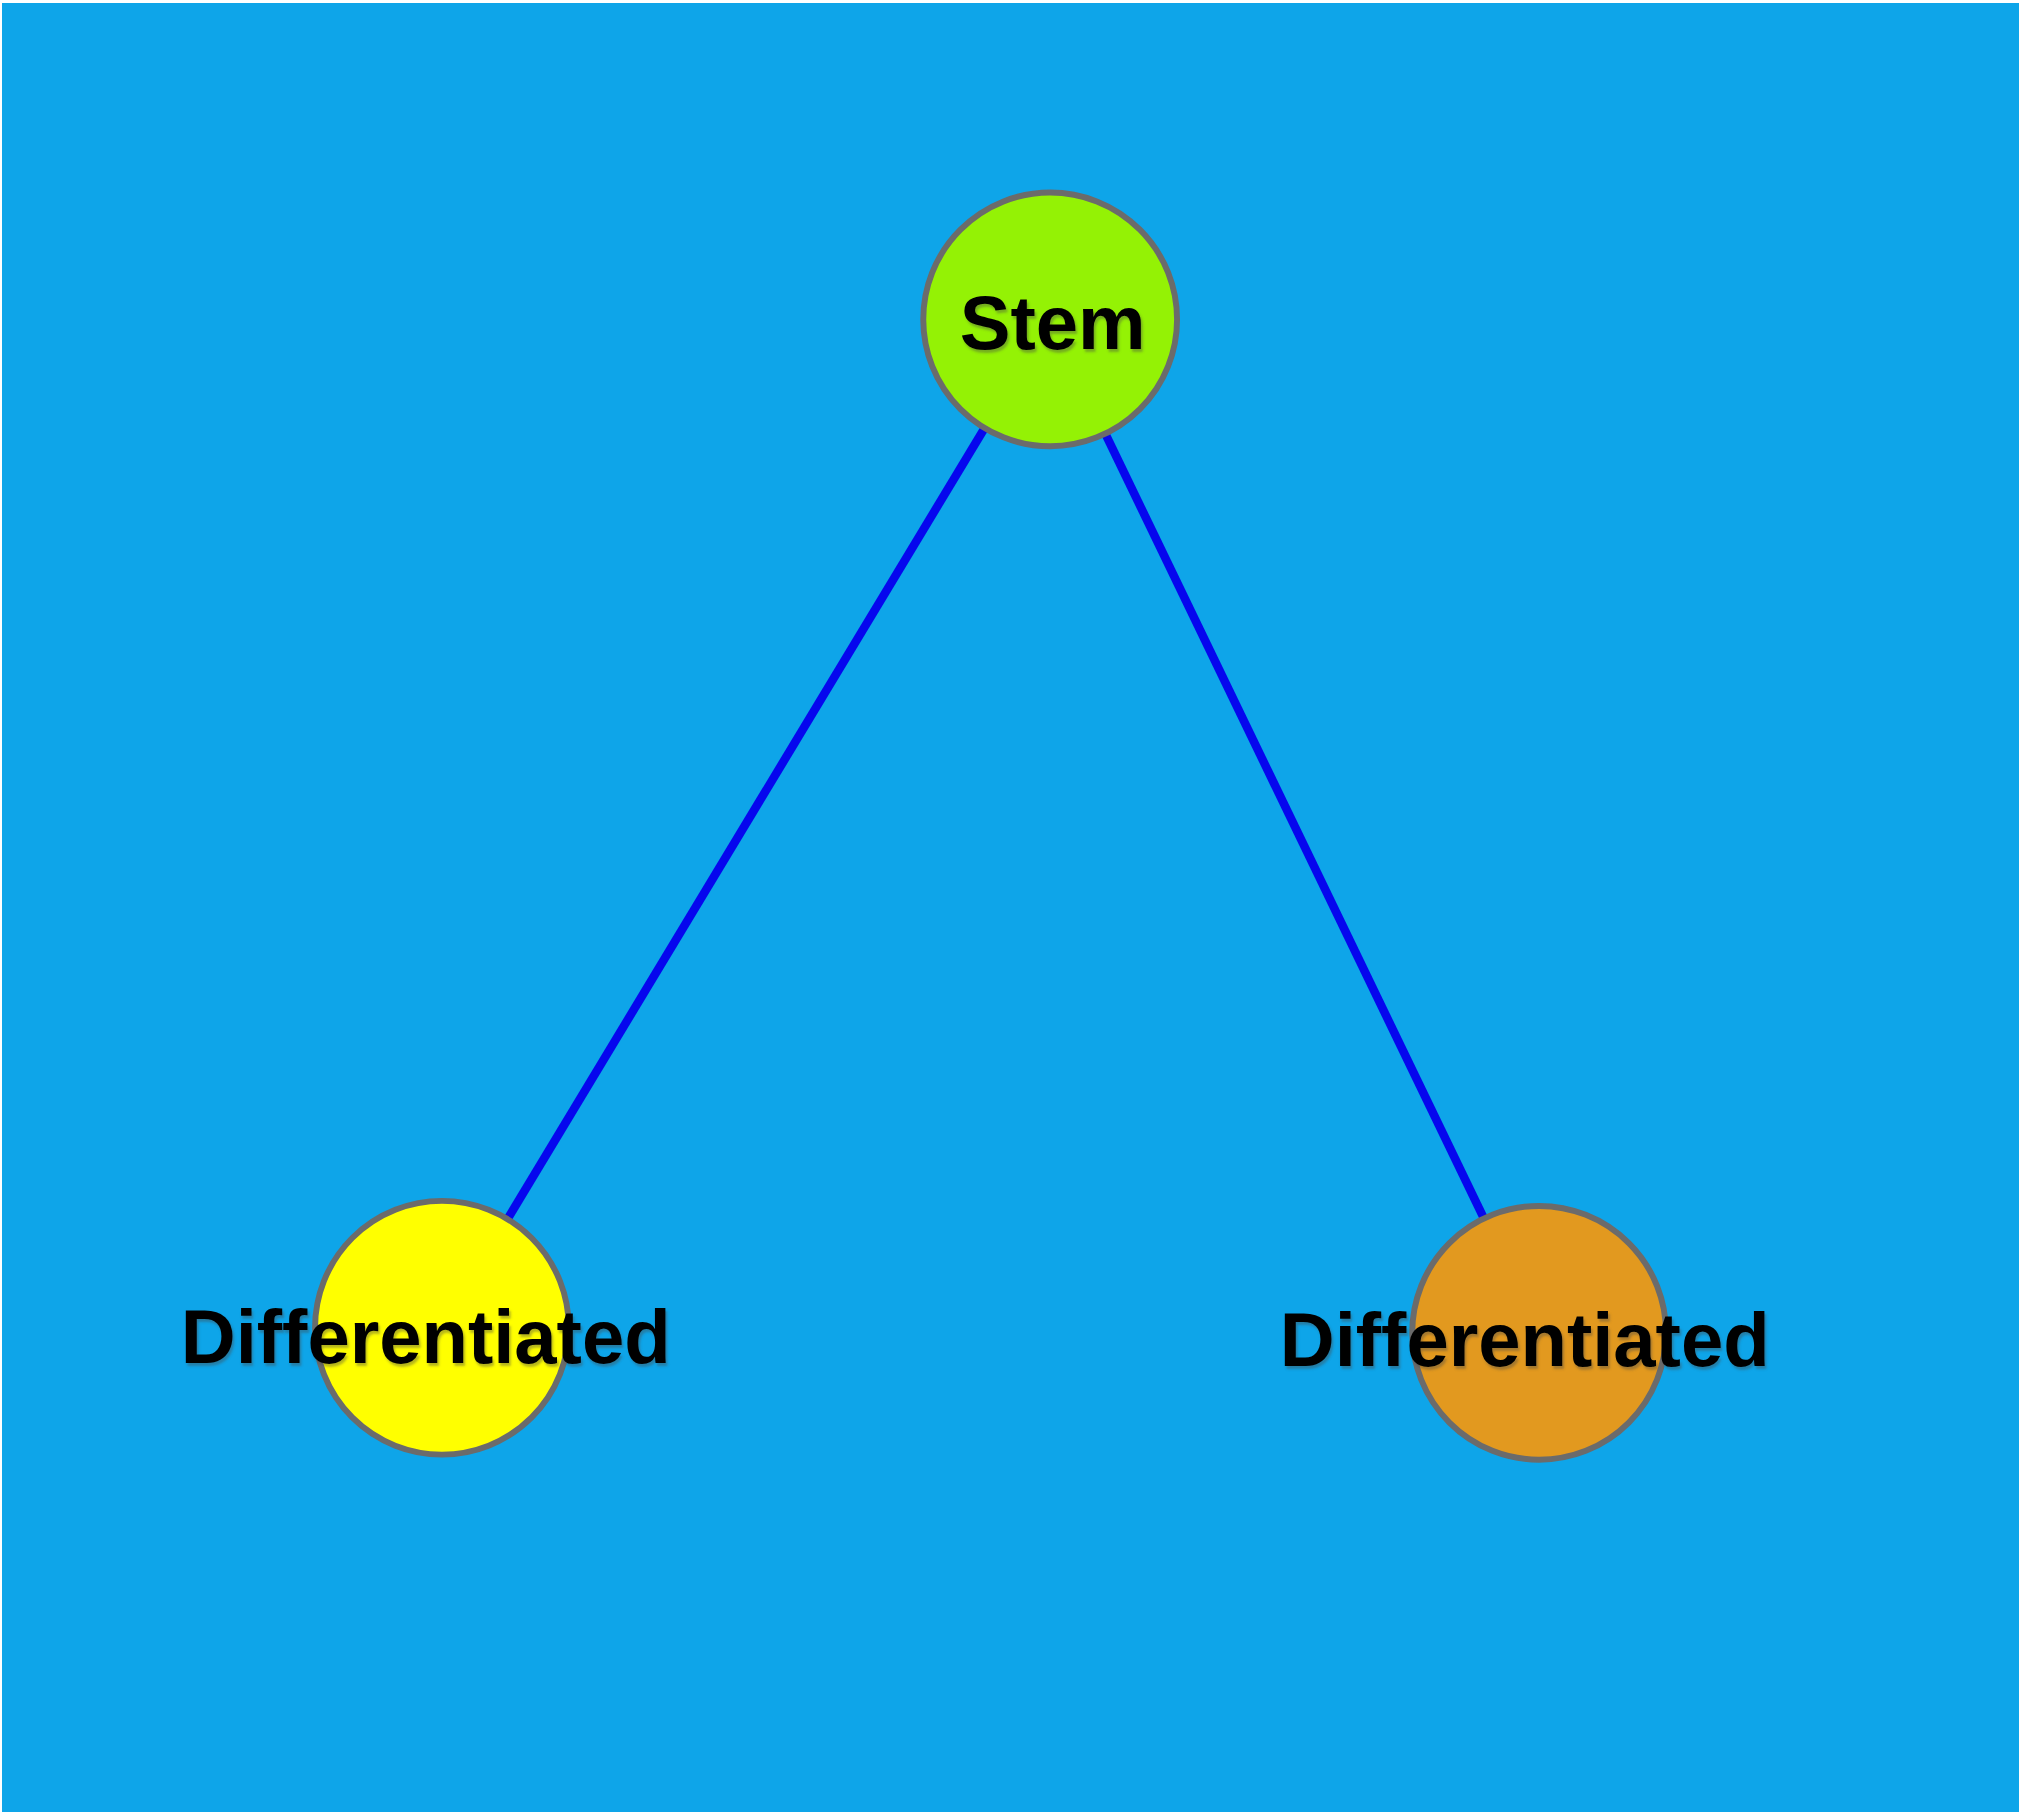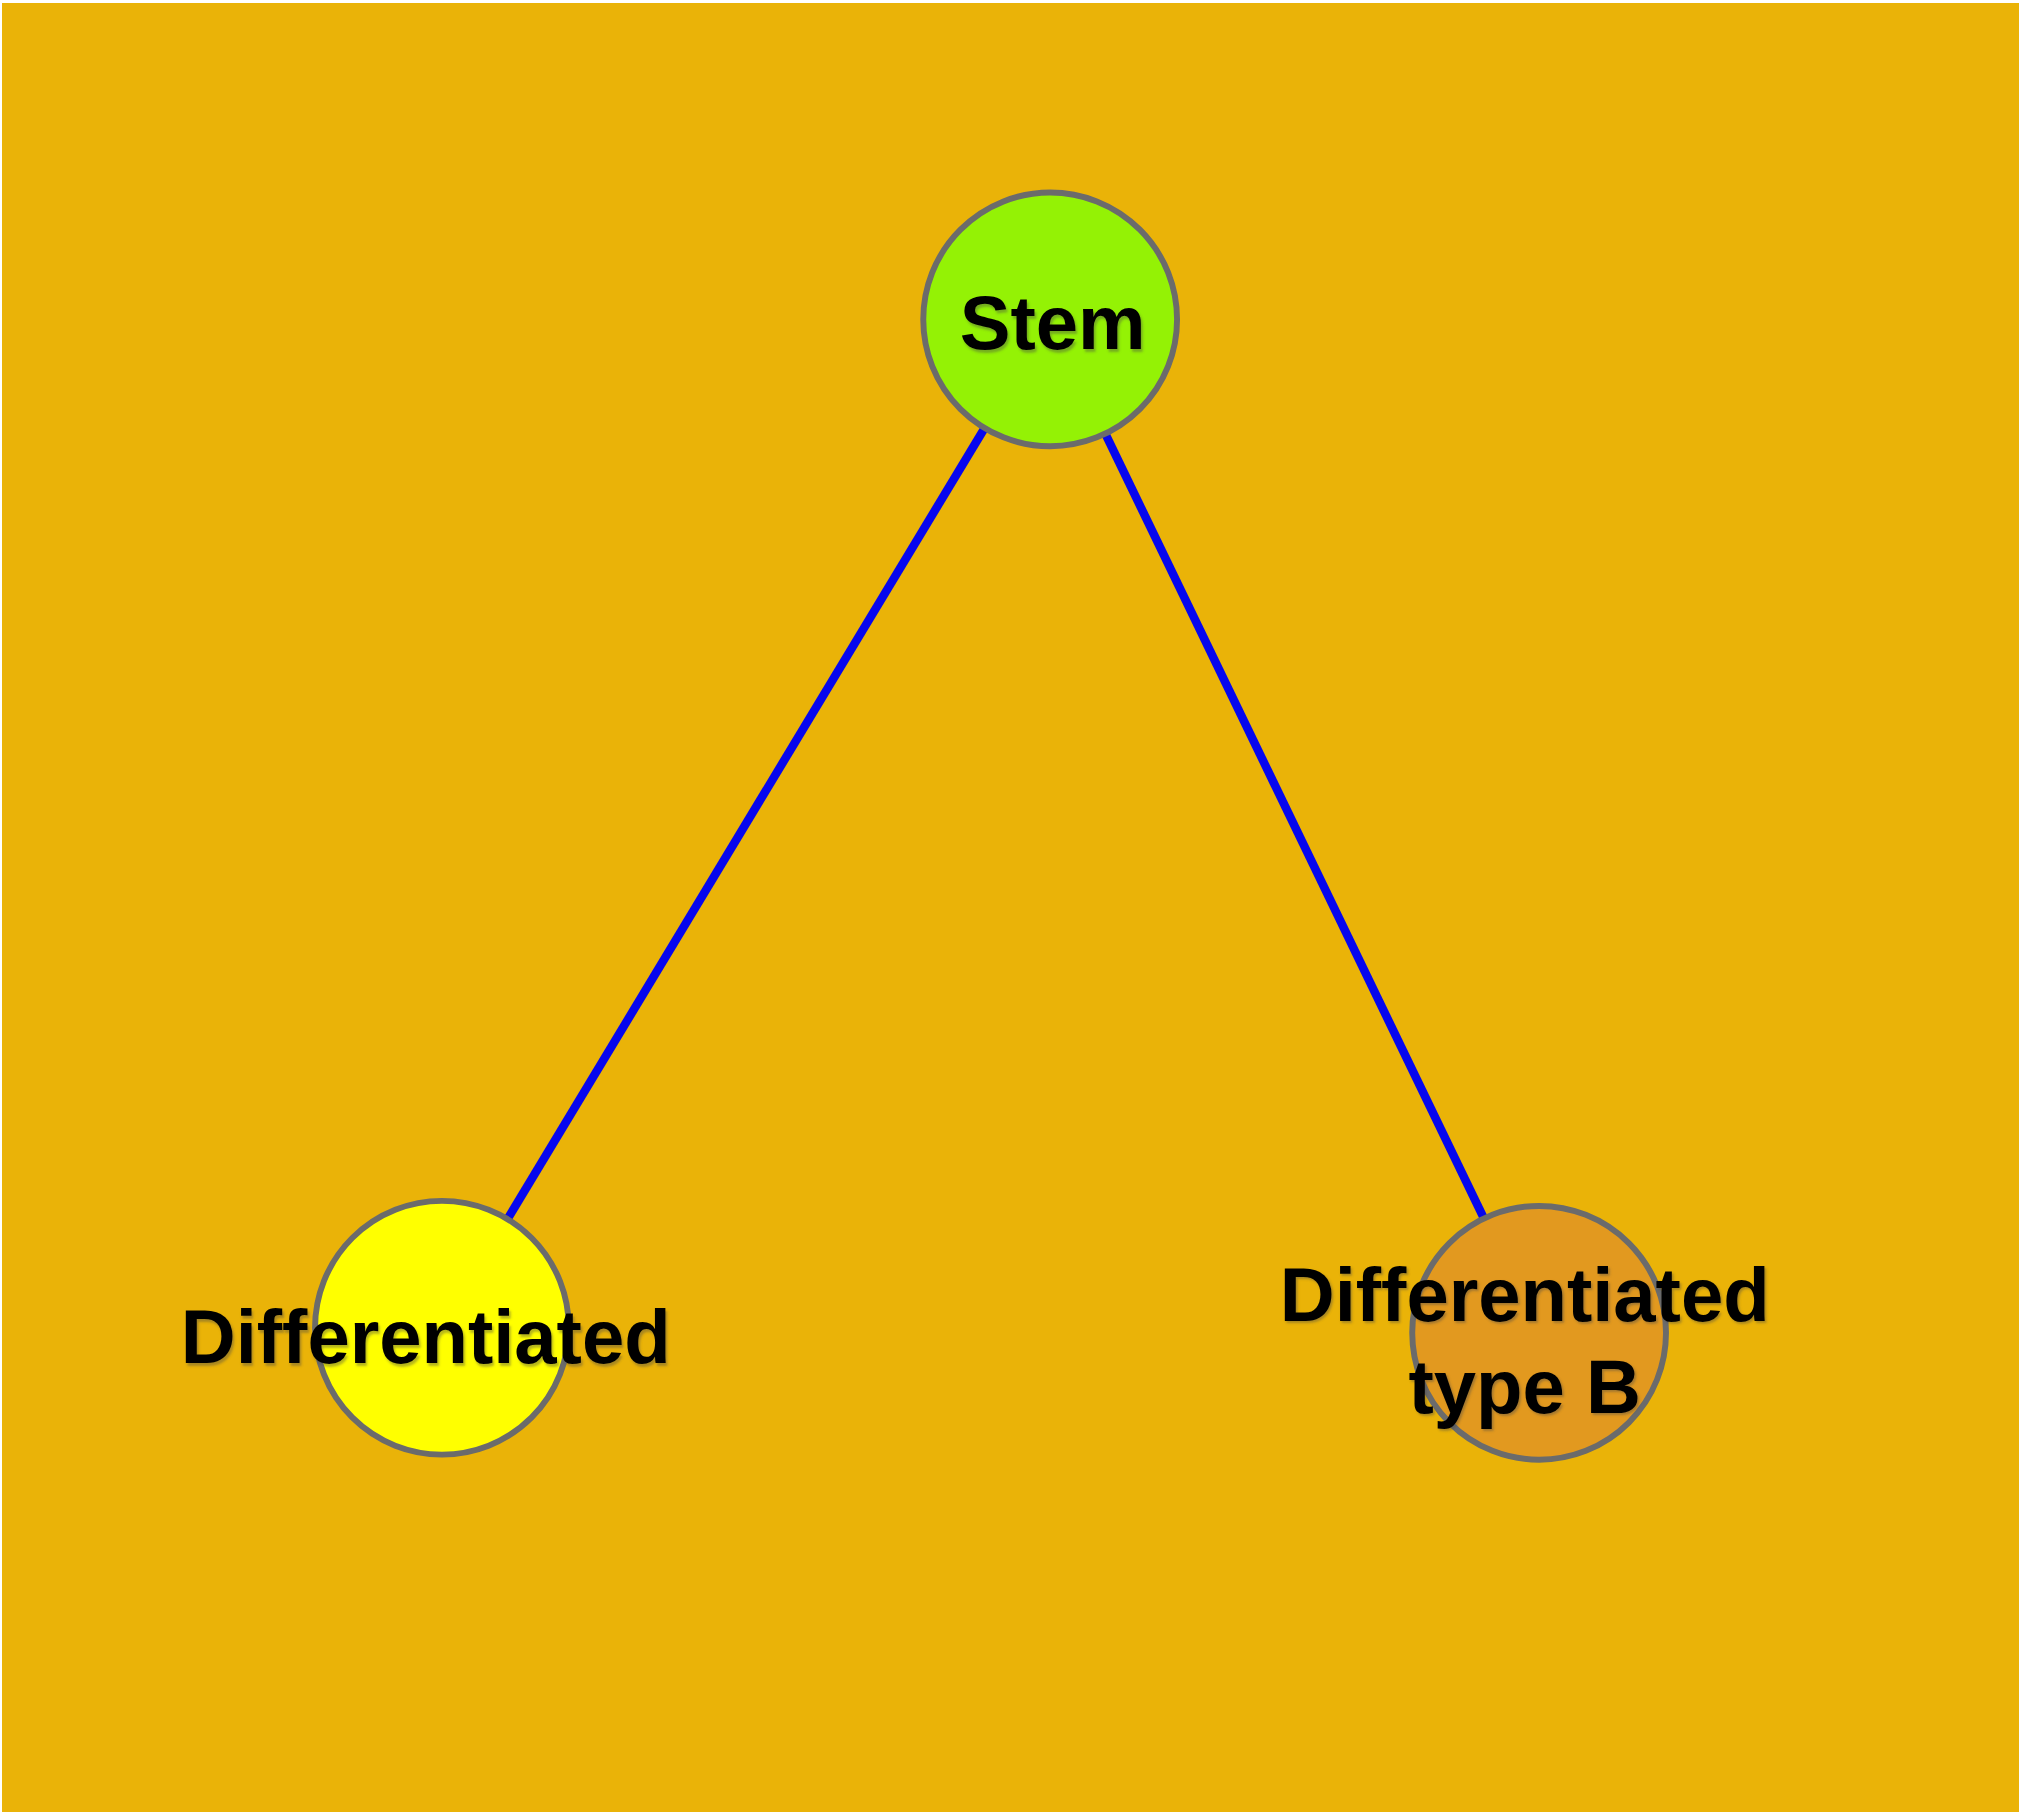--- a/index.html
+++ b/index.html
@@ -17,21 +17,21 @@
     width: 2021px;
     height: 1812px;
     background: #FFFFFF;
   }
   .canvas {
     position: absolute;
     top: 3.4px;
     left: 1.7px;
     right: 2.5px;
     bottom: 0;
-    background: #eab308;
+    background: #0ea5e9;
   }
   .graph-svg {
     position: absolute;
     top: 0;
     left: 0;
     width: 100%;
     height: 100%;
   }
   .graph-svg circle {
     stroke: #6B6B6B;
@@ -71,18 +71,17 @@
     <div class="node-label label-stem">
       <span>Stem</span>
     </div>
 
     <div class="node-label label-a">
       <div>Differentiated</div>
     </div>
 
     <div class="node-label label-b">
       <div>Differentiated</div>
-      <div>type B</div>
     </div>
 
   </div>
 </div>
 
 
 </body></html>

